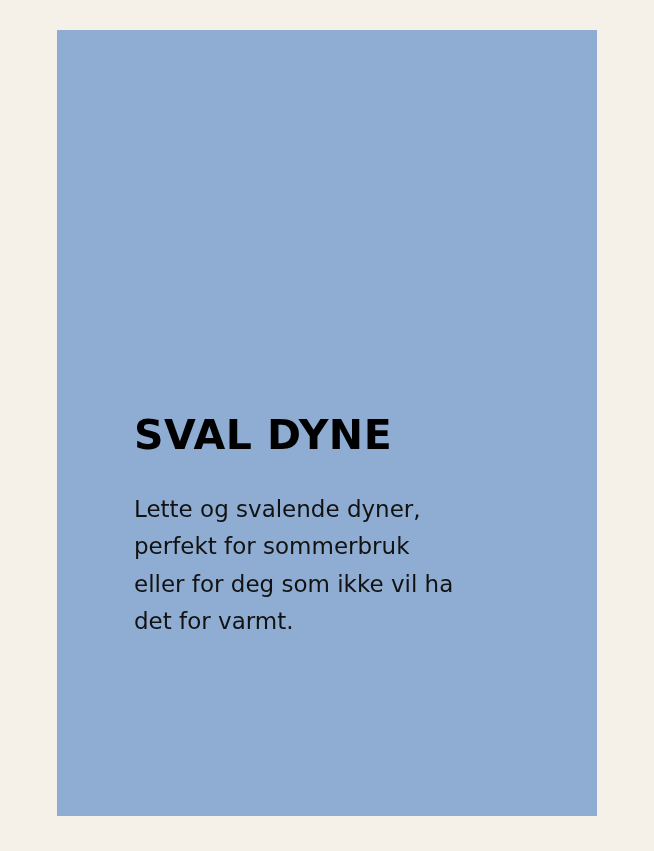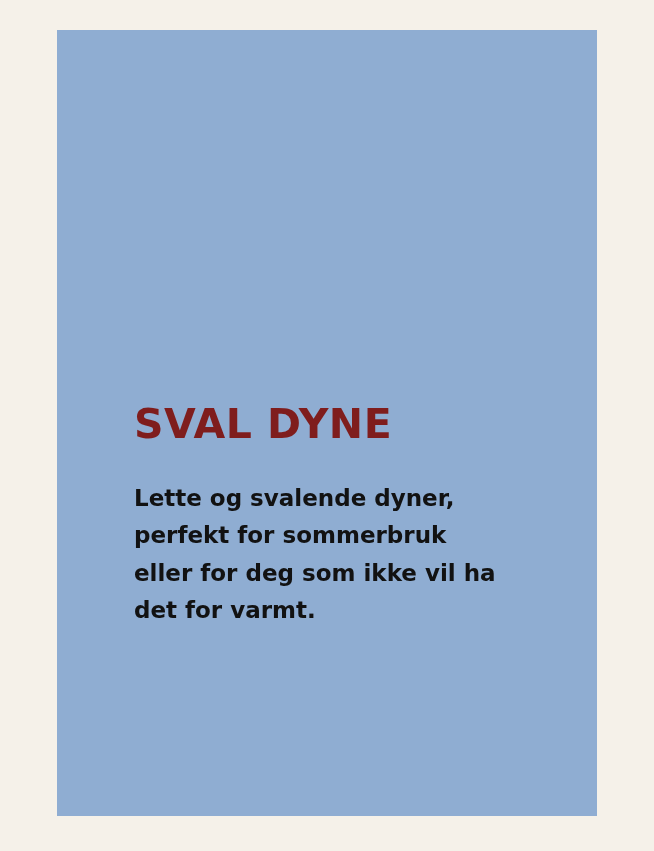--- a/index.html
+++ b/index.html
@@ -32,29 +32,29 @@
     position: absolute;
     left: 77px;
     top: 370px;
     width: 420px;
   }
   .card-title {
     font-family: "DejaVu Sans", sans-serif;
     font-size: 41px;
     font-weight: bold;
     letter-spacing: 0.5px;
-    color: #7f1d1d;
+    color: #000000;
     line-height: 1.05;
-    margin: 3px 0 34px 0;
+    margin: 14px 0 34px 0;
     white-space: nowrap;
   }
   .card-body {
     font-family: "DejaVu Sans", sans-serif;
     font-size: 23px;
-    font-weight: bold;
+    font-weight: normal;
     color: #121212;
     line-height: 1.62;
     margin: 0;
     max-width: 390px;
     white-space: pre-line;
   }
 </style>
 </head>
 <body>
 

